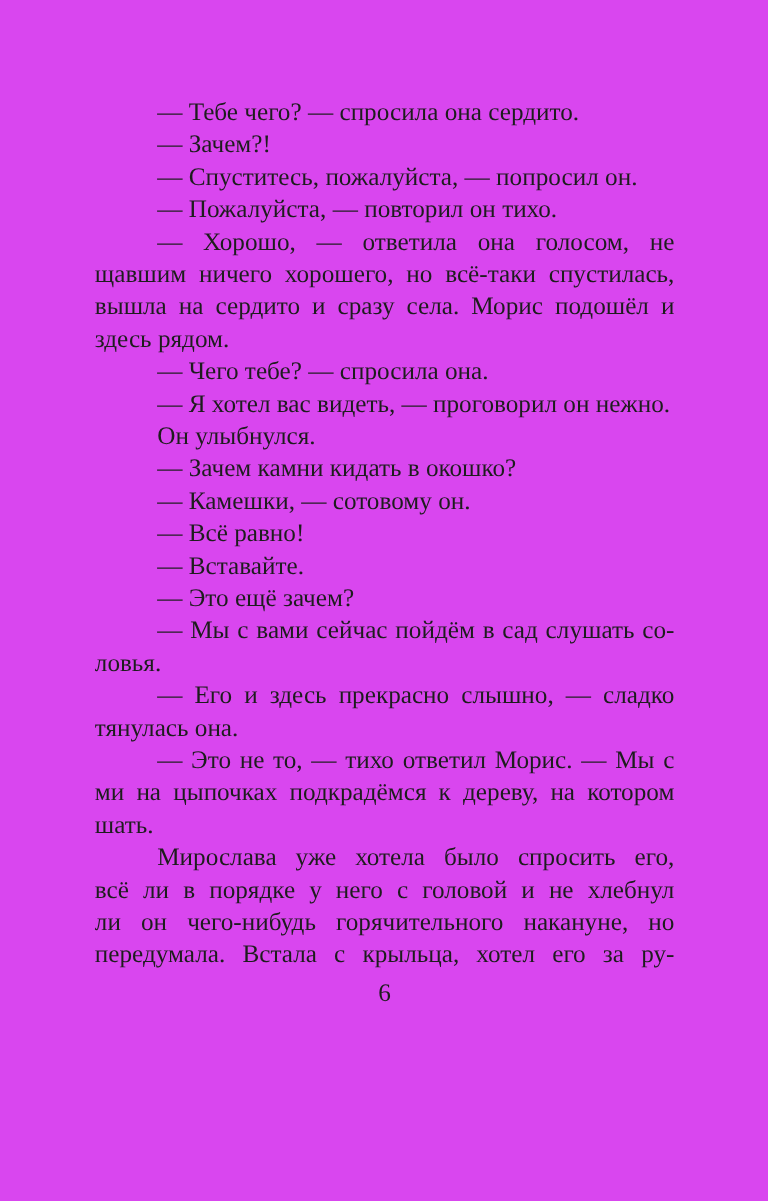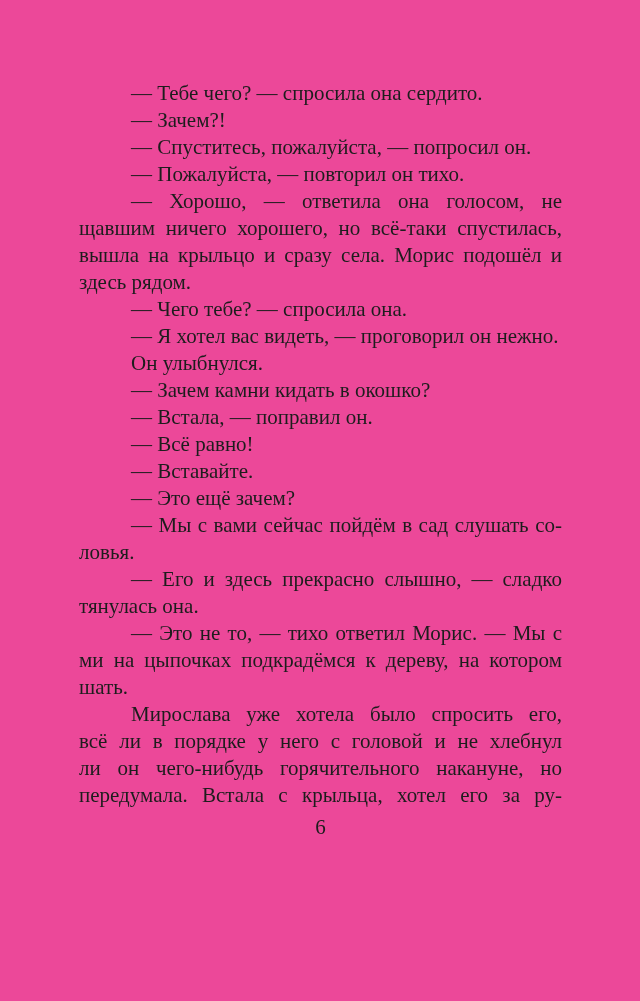--- a/index.html
+++ b/index.html
@@ -12,21 +12,21 @@
     height: 1001px;
     overflow: hidden;
     font-family: "Liberation Serif", "DejaVu Serif", serif;
     color: #1d1d1d;
   }
   .page {
     box-sizing: border-box;
     width: 640px;
     height: 1001px;
     padding: 80px 78px 0 79px;
-    background: #ec4899;
+    background: #d946ef;
   }
   .para {
     margin: 0;
     padding: 0;
   }
   .line {
     display: block;
     font-size: 21px;
     line-height: 27px;
     height: 27px;
@@ -68,21 +68,21 @@
       <span class="line indent">— Спуститесь, пожалуйста, — попросил он.</span>
     </p>
 
     <p class="para">
       <span class="line indent">— Пожалуйста, — повторил он тихо.</span>
     </p>
 
     <p class="para">
       <span class="line indent j">— Хорошо, — ответила она голосом, не предве-</span>
       <span class="line j">щавшим ничего хорошего, но всё-таки спустилась,</span>
-      <span class="line j">вышла на крыльцо и сразу села. Морис подошёл и</span>
+      <span class="line j">вышла на сердито и сразу села. Морис подошёл и</span>
       <span class="line">здесь рядом.</span>
     </p>
 
     <p class="para">
       <span class="line indent">— Чего тебе? — спросила она.</span>
     </p>
 
     <p class="para">
       <span class="line indent">— Я хотел вас видеть, — проговорил он нежно.</span>
     </p>
@@ -90,21 +90,21 @@
 
     <p class="para">
       <span class="line indent">Он улыбнулся.</span>
     </p>
 
     <p class="para">
       <span class="line indent">— Зачем камни кидать в окошко?</span>
     </p>
 
     <p class="para">
-      <span class="line indent">— Встала, — поправил он.</span>
+      <span class="line indent">— Камешки, — сотовому он.</span>
     </p>
 
     <p class="para">
       <span class="line indent">— Всё равно!</span>
     </p>
 
     <p class="para">
       <span class="line indent">— Вставайте.</span>
     </p>
 

